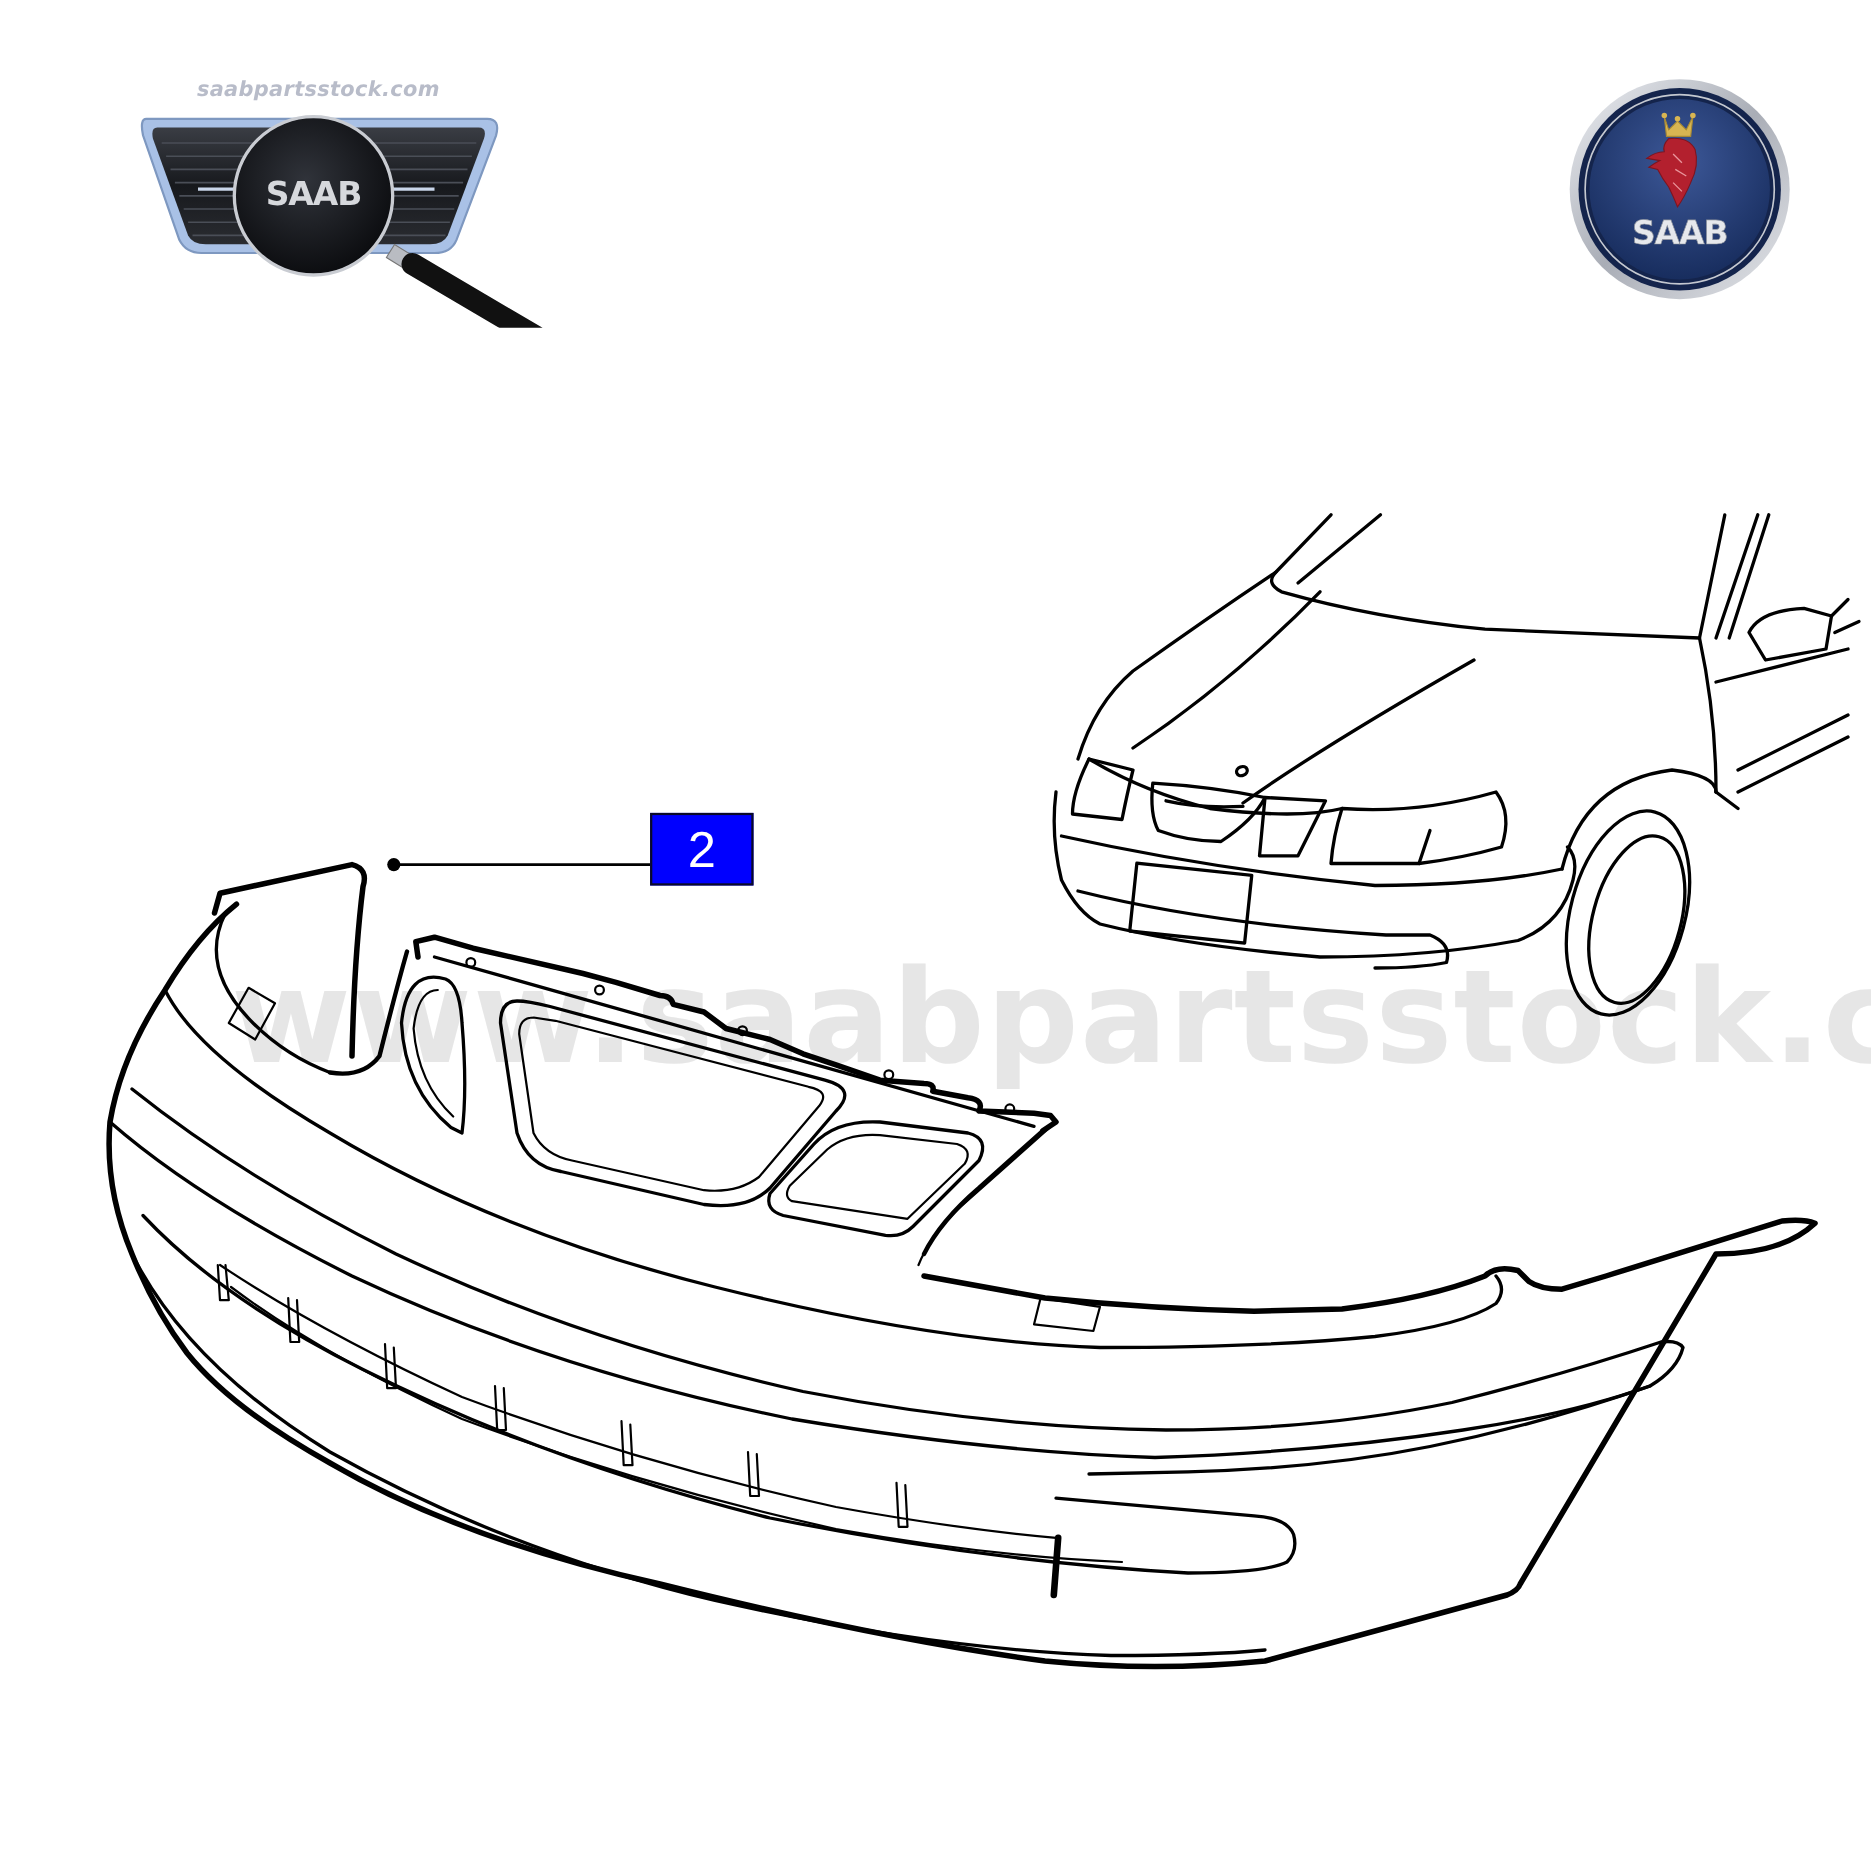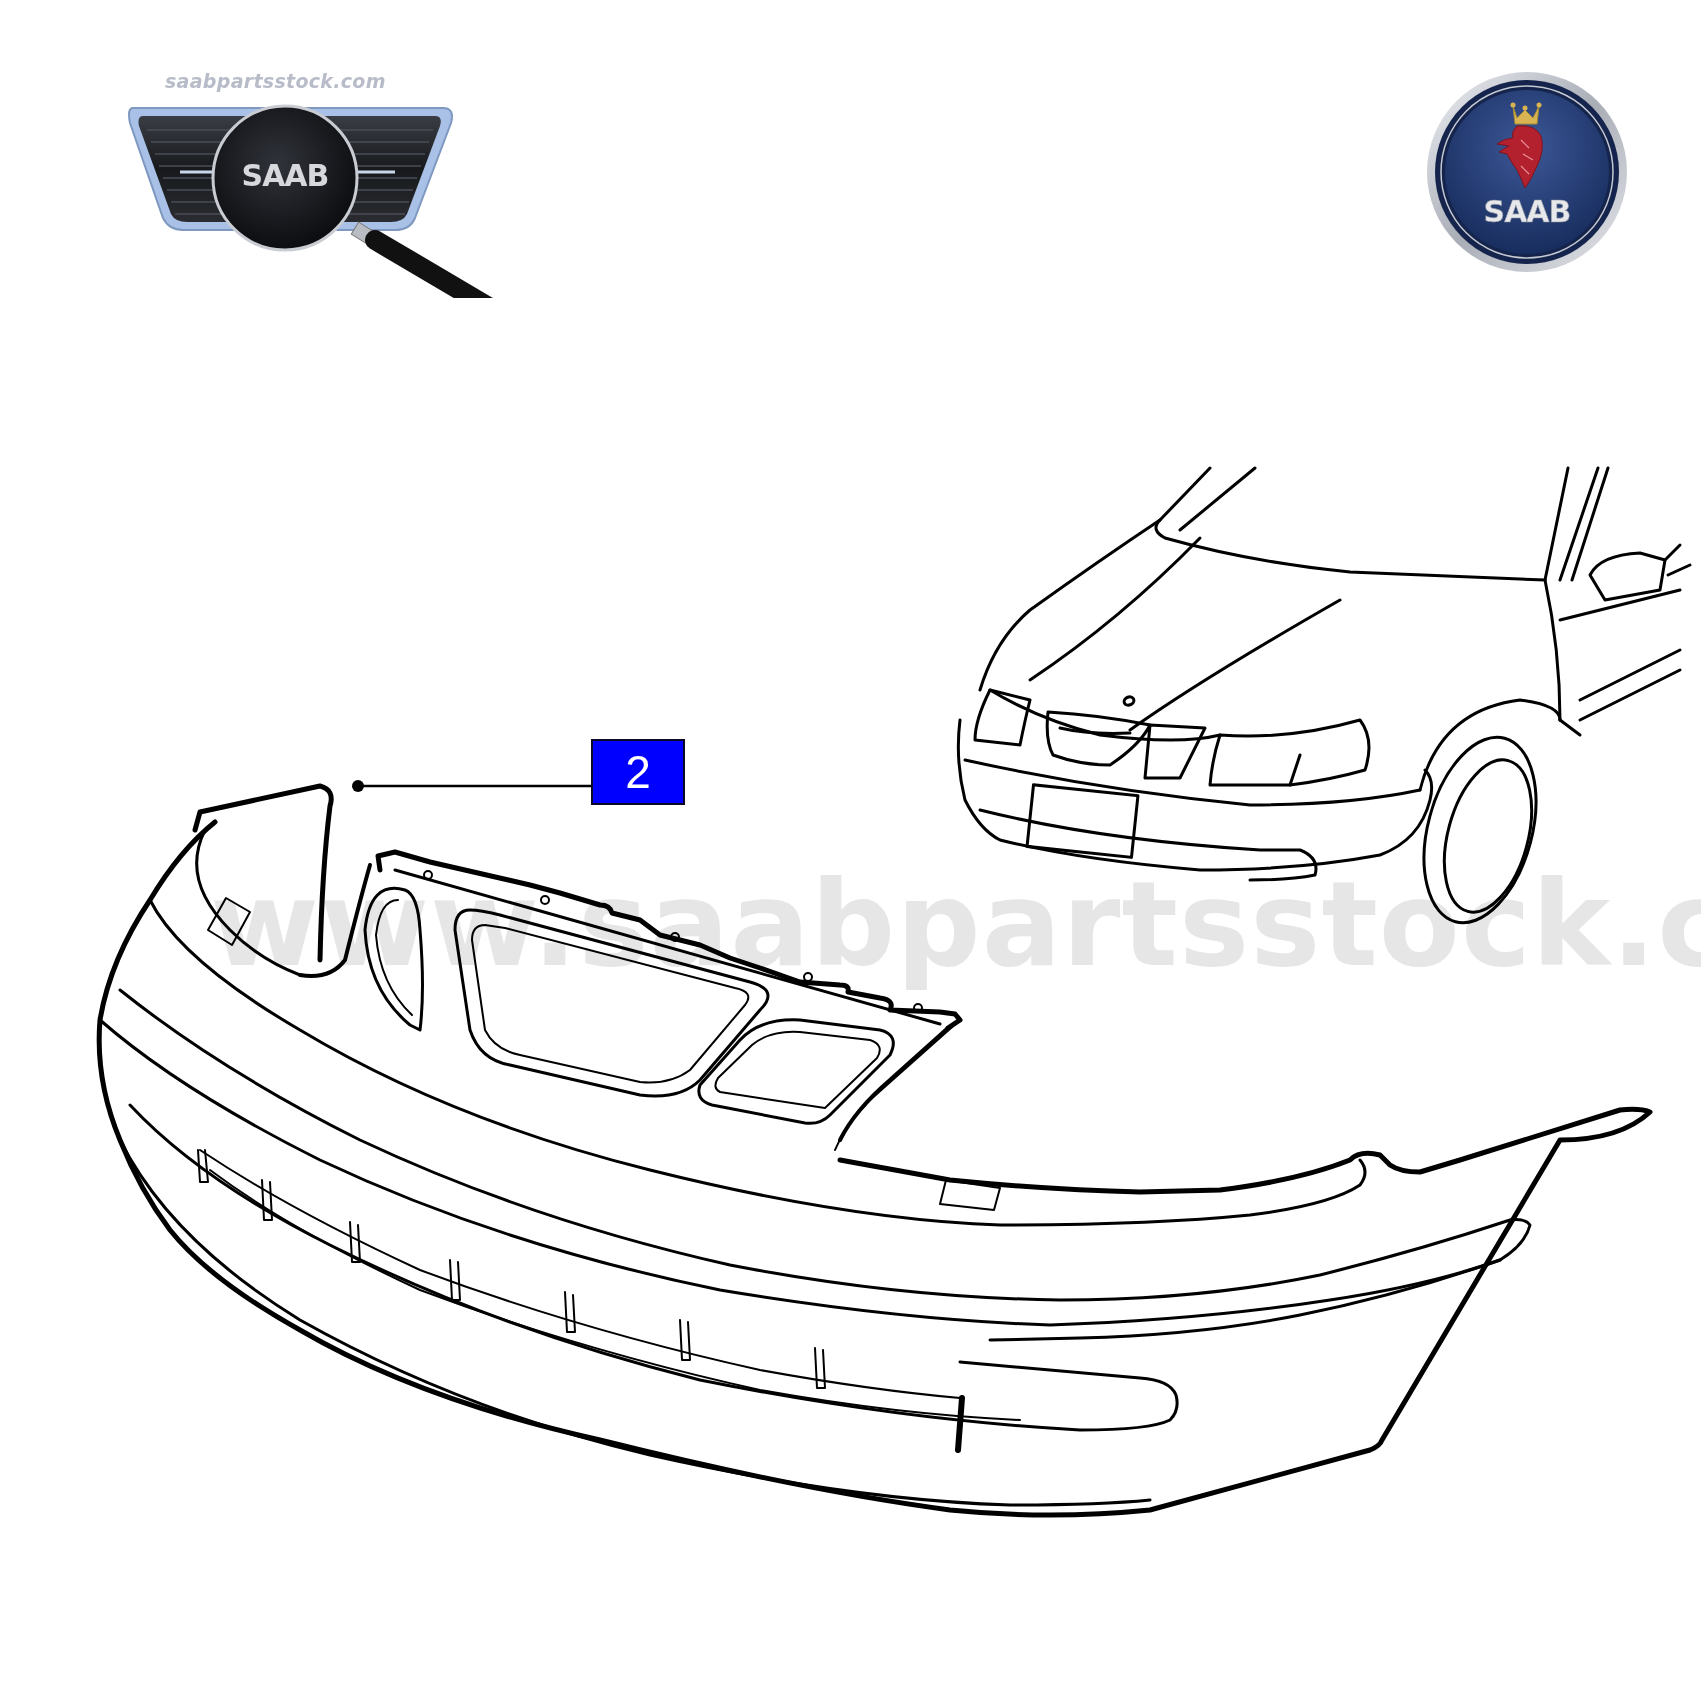--- a/index.html
+++ b/index.html
@@ -1,21 +1,21 @@
 <!DOCTYPE html>
 <html><head>
 <meta charset="utf-8">
 <style>
   html, body { margin: 0; padding: 0; background: #ffffff; }
   body { width: 1701px; height: 1704px; position: relative; overflow: hidden; font-family: "DejaVu Sans", sans-serif; }
   .abs { position: absolute; }
 
   
   #site-logo { left: 125px; top: 68px; width: 390px; height: 230px; }
-  #site-url { left: 165px; top: 70px; font-family: "DejaVu Sans", sans-serif; font-weight: bold; font-style: italic; font-size: 19px; color: #b8bcc9; letter-spacing: 0.3px; text-align: right; }
+  #site-url { left: 179px; top: 70px; font-family: "DejaVu Sans", sans-serif; font-weight: bold; font-style: italic; font-size: 19px; color: #b8bcc9; letter-spacing: 0.3px; text-align: right; }
 
   
   #brand-badge { left: 1425px; top: 70px; width: 205px; height: 205px; }
 
   
   #callout-box { left: 591px; top: 739px; width: 94px; height: 66px; background: #0000ff; border: 2px solid #0a0a28; box-sizing: border-box; display:flex; align-items:center; justify-content:center; }
   #callout-num { color: #ffffff; font-family: "Liberation Sans", sans-serif; font-size: 46px; line-height: 1; }
 
   
   #watermark { left: 210px; top: 855px; font-family: "DejaVu Sans", sans-serif; font-weight: bold; font-size: 118px; color: rgba(195,195,195,0.42); letter-spacing: 1px; white-space: nowrap; pointer-events: none; }

